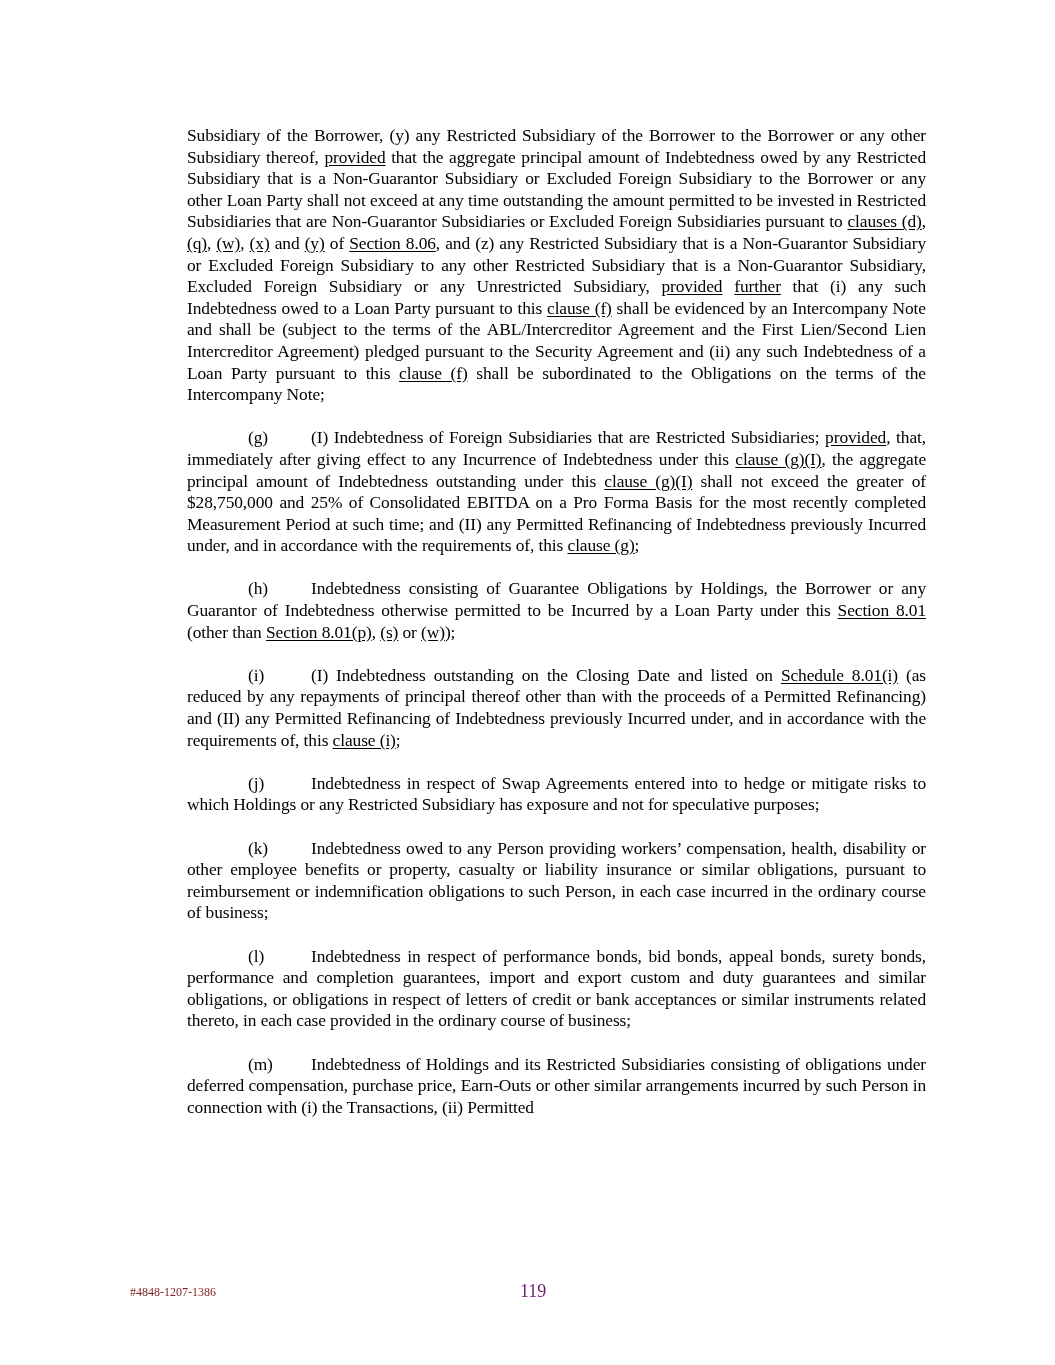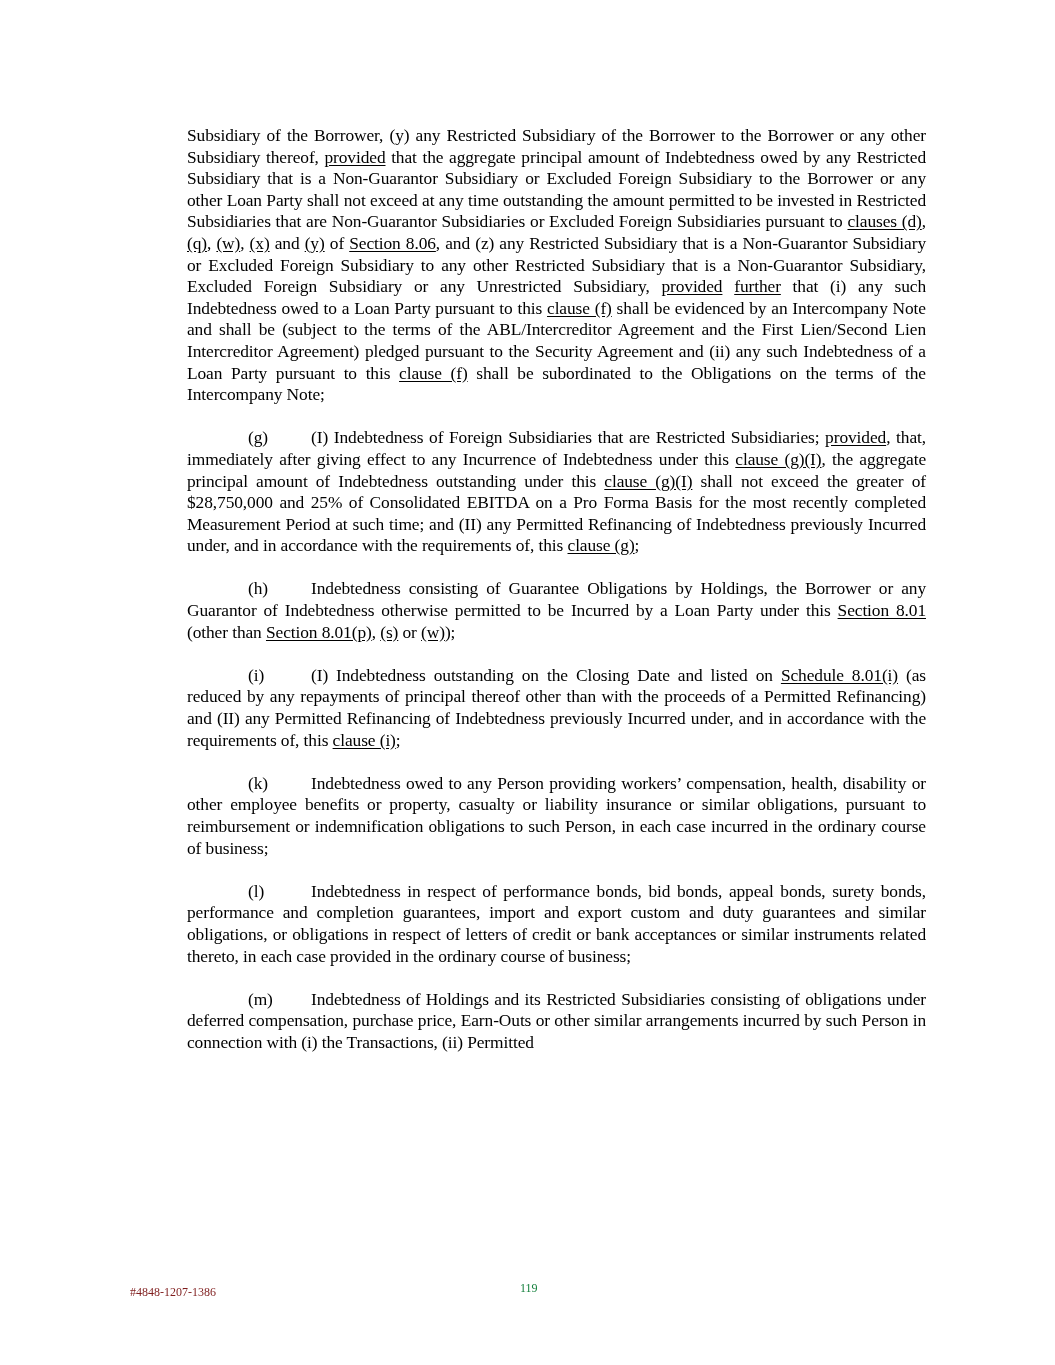--- a/index.html
+++ b/index.html
@@ -17,31 +17,32 @@
     .para { margin: 0 0 21.6px 0; }
     .label { display: inline-block; width: 63px; }
     .indent { display: inline-block; width: 61px; }
     .u { text-decoration: underline; text-underline-offset: 2px; }
     .footer-id {
       position: absolute; left: 130px; top: 1285px;
       font-family: "Liberation Serif", serif; font-size: 12px; color: #7f1d1d;
     }
     .page-num {
       position: absolute; left: 520px; top: 1281px;
-      font-family: "Liberation Serif", serif; font-size: 12px; color: #15803d;
+      font-family: "Liberation Serif", serif; font-size: 18px; color: #701a75;
     }
   </style>
 </head>
 <body>
 
 <div class="page">
   <div class="body-text" id="body-text">
       <p class="para"><span>Subsidiary of the Borrower, (y) any Restricted Subsidiary of the Borrower to the Borrower or any other Subsidiary thereof, </span><span class="u">provided</span><span> that the aggregate principal amount of Indebtedness owed by any Restricted Subsidiary that is a Non-Guarantor Subsidiary or Excluded Foreign Subsidiary to the Borrower or any other Loan Party shall not exceed at any time outstanding the amount permitted to be invested in Restricted Subsidiaries that are Non-Guarantor Subsidiaries or Excluded Foreign Subsidiaries pursuant to </span><span class="u">clauses (d)</span><span>, </span><span class="u">(q)</span><span>, </span><span class="u">(w)</span><span>, </span><span class="u">(x)</span><span> and </span><span class="u">(y)</span><span> of </span><span class="u">Section 8.06</span><span>, and (z) any Restricted Subsidiary that is a Non-Guarantor Subsidiary or Excluded Foreign Subsidiary to any other Restricted Subsidiary that is a Non-Guarantor Subsidiary, Excluded Foreign Subsidiary or any Unrestricted Subsidiary, </span><span class="u">provided</span><span> </span><span class="u">further</span><span> that (i) any such Indebtedness owed to a Loan Party pursuant to this </span><span class="u">clause (f)</span><span> shall be evidenced by an Intercompany Note and shall be (subject to the terms of the ABL/Intercreditor Agreement and the First Lien/Second Lien Intercreditor Agreement) pledged pursuant to the Security Agreement and (ii) any such Indebtedness of a Loan Party pursuant to this </span><span class="u">clause (f)</span><span> shall be subordinated to the Obligations on the terms of the Intercompany Note;</span></p>
       <p class="para"><span class="indent"></span><span class="label">(g)</span><span>(I) Indebtedness of Foreign Subsidiaries that are Restricted Subsidiaries; </span><span class="u">provided</span><span>, that, immediately after giving effect to any Incurrence of Indebtedness under this </span><span class="u">clause (g)(I)</span><span>, the aggregate principal amount of Indebtedness outstanding under this </span><span class="u">clause (g)(I)</span><span> shall not exceed the greater of $28,750,000 and 25% of Consolidated EBITDA on a Pro Forma Basis for the most recently completed Measurement Period at such time; and (II) any Permitted Refinancing of Indebtedness previously Incurred under, and in accordance with the requirements of, this </span><span class="u">clause (g)</span><span>;</span></p>
       <p class="para"><span class="indent"></span><span class="label">(h)</span><span>Indebtedness consisting of Guarantee Obligations by Holdings, the Borrower or any Guarantor of Indebtedness otherwise permitted to be Incurred by a Loan Party under this </span><span class="u">Section 8.01</span><span> (other than </span><span class="u">Section 8.01(p)</span><span>, </span><span class="u">(s)</span><span> or </span><span class="u">(w)</span><span>);</span></p>
       <p class="para"><span class="indent"></span><span class="label">(i)</span><span>(I) Indebtedness outstanding on the Closing Date and listed on </span><span class="u">Schedule 8.01(i)</span><span> (as reduced by any repayments of principal thereof other than with the proceeds of a Permitted Refinancing) and (II) any Permitted Refinancing of Indebtedness previously Incurred under, and in accordance with the requirements of, this </span><span class="u">clause (i)</span><span>;</span></p>
+      <p class="para"><span class="indent"></span><span class="label">(j)</span><span>Indebtedness in respect of Swap Agreements entered into to hedge or mitigate risks to which Holdings or any Restricted Subsidiary has exposure and not for speculative purposes;</span></p>
       <p class="para"><span class="indent"></span><span class="label">(k)</span><span>Indebtedness owed to any Person providing workers’ compensation, health, disability or other employee benefits or property, casualty or liability insurance or similar obligations, pursuant to reimbursement or indemnification obligations to such Person, in each case incurred in the ordinary course of business;</span></p>
       <p class="para"><span class="indent"></span><span class="label">(l)</span><span>Indebtedness in respect of performance bonds, bid bonds, appeal bonds, surety bonds, performance and completion guarantees, import and export custom and duty guarantees and similar obligations, or obligations in respect of letters of credit or bank acceptances or similar instruments related thereto, in each case provided in the ordinary course of business;</span></p>
       <p class="para"><span class="indent"></span><span class="label">(m)</span><span>Indebtedness of Holdings and its Restricted Subsidiaries consisting of obligations under deferred compensation, purchase price, Earn-Outs or other similar arrangements incurred by such Person in connection with (i) the Transactions, (ii) Permitted</span></p>
     </div>
   <div class="footer-id">#4848-1207-1386</div>
   <div class="page-num">119</div>
 </div>
 
 </body></html>

